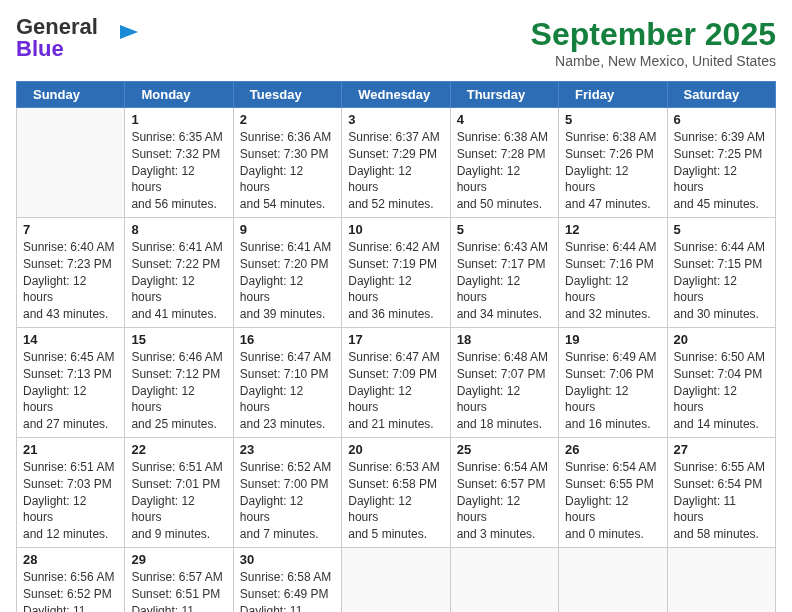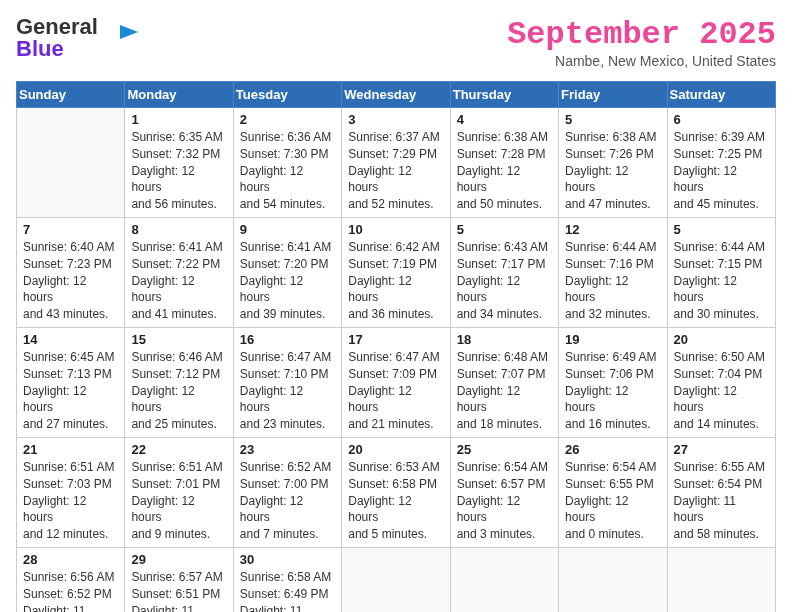--- a/index.html
+++ b/index.html
@@ -30,37 +30,36 @@
     .logo-text span.blue {
       color: #6d28d9;
       margin-top: 44px;
     }
     .title-area {
       text-align: right;
     }
     .main-title {
       font-size: 32px;
       font-weight: bold;
-      color: #ec4899;
-      font-family: Liberation Mono, monospace;
+      color: #15803d;
     }
     .subtitle {
       font-size: 14px;
       color: #555;
     }
     .calendar {
       width: 100%;
       border-collapse: collapse;
       border: 1px solid #ccc;
     }
     .calendar th {
       background-color: #2d6db5;
       color: #fff;
       text-align: left;
-      padding: 5px 2px;
+      padding: 5px 16px;
       font-size: 13px;
       border: 1px solid #4a84c4;
     }
     .calendar td {
       vertical-align: top;
       padding: 4px 6px;
       border: 1px solid #ccc;
       font-size: 10.5px;
       color: #333;
       width: 108px;

